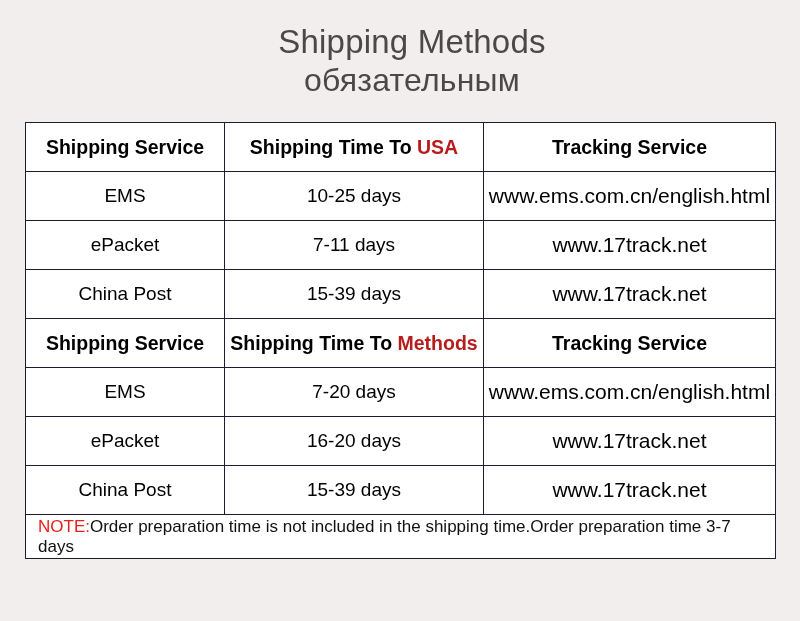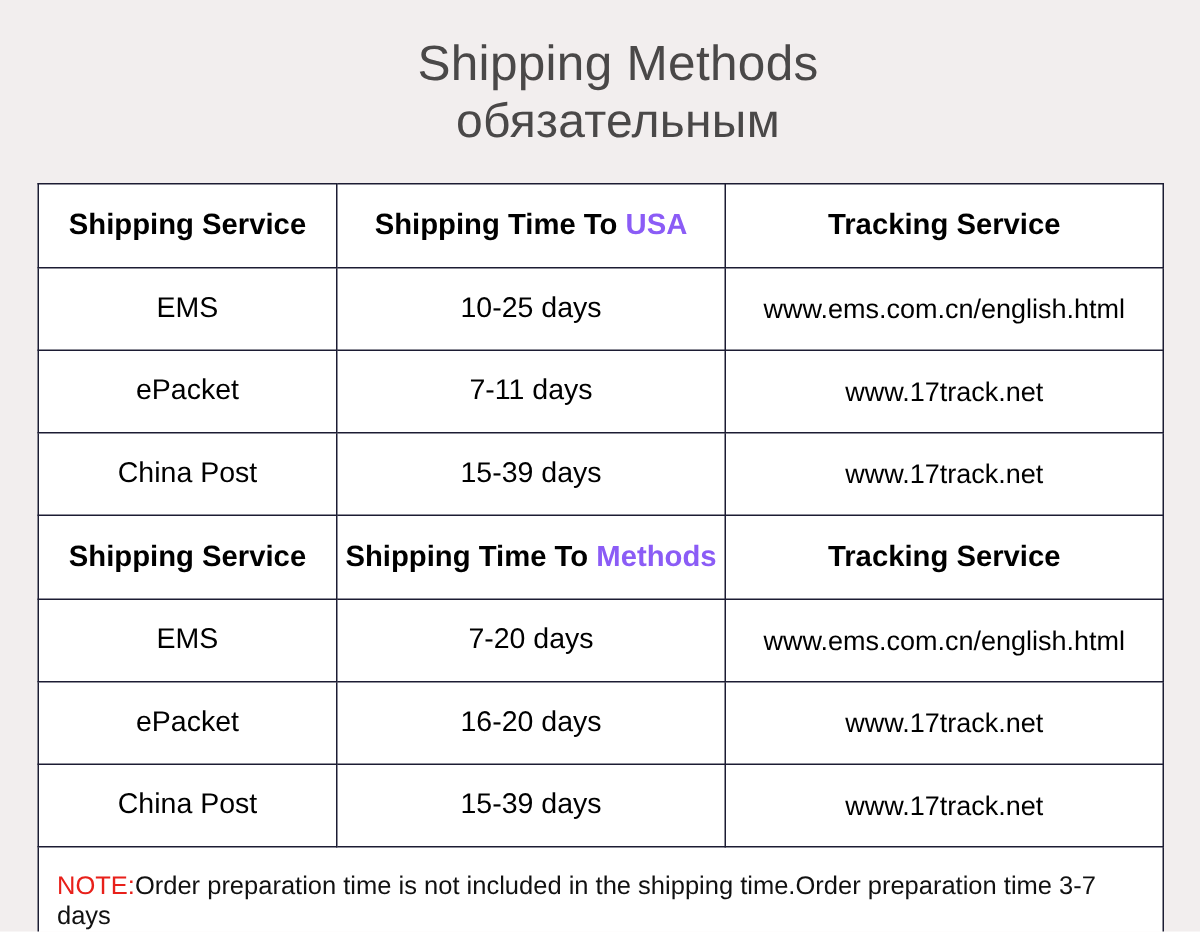--- a/index.html
+++ b/index.html
@@ -54,38 +54,38 @@
     border-collapse: collapse;
     background: #ffffff;
     table-layout: fixed;
   }
   .ship-table td {
     border: 1px solid #1c1c33;
     background: #ffffff;
     text-align: center;
     vertical-align: middle;
     height: 49px;
-    padding: 16px 4px;
+    padding: 0 4px;
     color: #000000;
     font-size: 19px;
     font-weight: 400;
     box-sizing: border-box;
   }
   .ship-table tr.header-row td {
     font-weight: 700;
     font-size: 19.5px;
   }
   .col-service  { width: 199px; }
   .col-time     { width: 259px; }
   .col-tracking { width: 292px; }
 
-  td.cell-tracking { font-size: 18px; }
+  td.cell-tracking { font-size: 21px; }
 
   .accent {
-    color: #8b5cf6;
+    color: #b91c1c;
   }
 
   
   tr.note-row td {
     height: 44px;
     text-align: left;
     padding-left: 12px;
     font-size: 17px;
     margin-left: 36px;
   }

